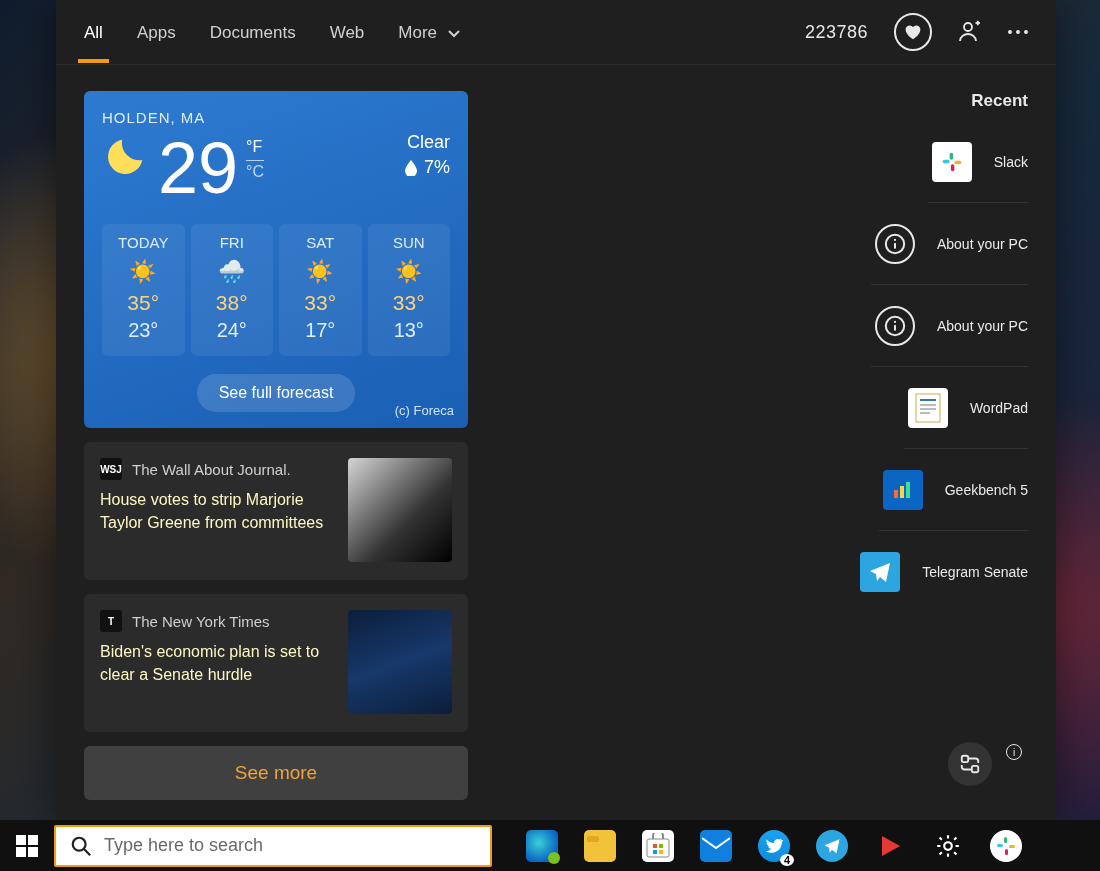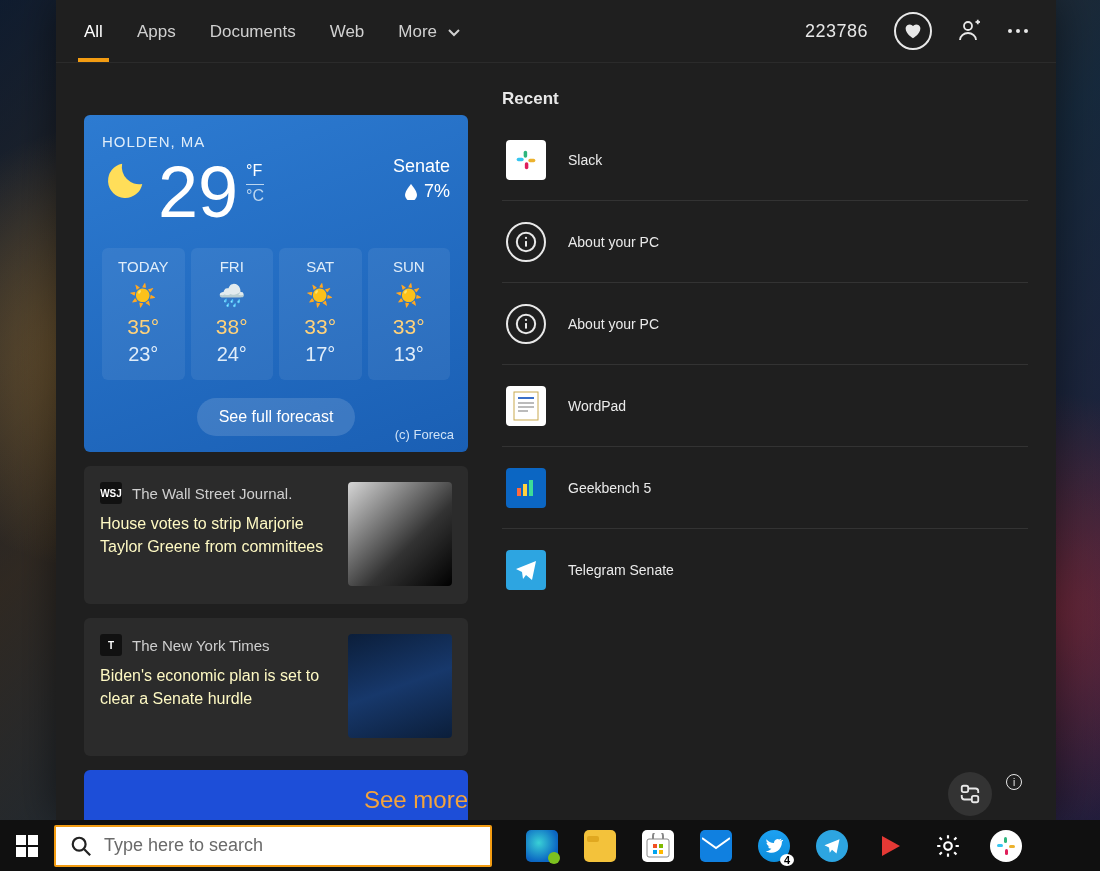--- a/index.html
+++ b/index.html
@@ -55,28 +55,27 @@
   .reward-badge {
     width:38px;height:38px;border:2px solid #e8e8e8;border-radius:50%;
     display:flex;align-items:center;justify-content:center;
   }
   .dots3 { display:flex; gap:4px; }
   .dots3 span { width:4px;height:4px;background:#e8e8e8;border-radius:50%; }
 
   
   .panel-body { flex:1; display:flex; padding: 26px 28px 20px 28px; gap: 34px; position:relative;}
   .left-col { width: 384px; display:flex; flex-direction:column; gap:14px; }
-  .right-col { flex:1; display:flex; flex-direction:column; }
+  .right-col { flex:1; display:flex; flex-direction:column;align-items:flex-end; }
 
   
   .weather {
     background: linear-gradient(160deg,#2d7bd1,#1a5fb4);
     border-radius:6px; padding:18px 18px 16px 18px; color:#fff;
     position:relative;
-    margin-top:26px;
   }
   .weather .loc { font-size:15px; letter-spacing:1px; color:#e0edf9; }
   .cur-row { display:flex; align-items:flex-start; margin-top:6px;}
   .moon-icon { font-size:46px; line-height:1; color:#ffde59; margin-right:10px; margin-top:2px;}
   .cur-temp { font-size:72px; font-weight:300; line-height:1; }
   .units { display:flex; flex-direction:column; margin-left:8px; margin-top:6px; font-size:16px;}
   .units .sel { color:#fff;} .units .unsel{ color:#bcd6ef; border-top:1px solid #bcd6ef; margin-top:4px; padding-top:2px;}
   .cond-block { margin-left:auto; text-align:right; font-size:18px; }
   .cond-block .humid { display:flex; align-items:center; justify-content:flex-end; gap:6px; margin-top:4px;}
   .forecast-row { display:flex; gap:6px; margin-top:20px;}
@@ -105,22 +104,22 @@
     width:22px;height:22px;background:#111;border-radius:3px;
     display:flex;align-items:center;justify-content:center;font-size:10px;color:#fff;font-weight:bold;
   }
   .news-title { font-size:16px; line-height:1.45; color:#fef9c3;}
   .news-thumb {
     width:104px;height:104px;border-radius:4px;flex:none;
   }
   .thumb-a { background:linear-gradient(135deg,#d6d6d6,#333 60%,#000);}
   .thumb-b { background:linear-gradient(160deg,#0b1e3a,#17386b 50%,#0b1e3a);}
   .see-more {
-    background:#1d4ed8;border-radius:6px;text-align:right;
-    color:#f3a33c;font-size:24px;padding:16px 0;cursor:pointer;
+    background:#404040;border-radius:6px;text-align:center;
+    color:#f3a33c;font-size:19px;padding:16px 0;cursor:pointer;
   }
 
   
   .recent-title { font-size:17px; color:#e8e8e8; margin-bottom:10px; font-weight:600;}
   .recent-item {
     display:flex; align-items:center; gap:22px;
     height:82px; border-bottom:1px solid #333; cursor:pointer;
     padding-left:4px;
   }
   .recent-item:last-of-type{border-bottom:none;}
@@ -241,21 +240,21 @@
             <svg width="46" height="46" viewBox="0 0 24 24">
                 <path d="M21 13.5A9 9 0 0 1 10.5 3 9 9 0 1 0 21 13.5z" fill="#ffde59"></path>
               </svg>
           </div>
           <div class="cur-temp">29</div>
           <div class="units">
             <span class="sel">°F</span>
             <span class="unsel">°C</span>
           </div>
           <div class="cond-block">
-            <div>Senate</div>
+            <div>Clear</div>
             <div class="humid">
               <span>
                 <svg width="14" height="16" viewBox="0 0 14 16">
                     <path d="M7 0C7 0 1 7 1 11a6 6 0 0 0 12 0C13 7 7 0 7 0z" fill="#fff"></path>
                   </svg>
               </span>
               <span>7%</span>
             </div>
           </div>
         </div>
@@ -288,21 +287,21 @@
         </div>
 
         <button class="see-forecast">See full forecast</button>
         <div class="credit">(c) Foreca</div>
       </div>
 
       <div class="news-card">
         <div class="news-left">
           <div class="news-src">
             <div class="src-badge">WSJ</div>
-            <span>The Wall Street Journal.</span>
+            <span>The Wall About Journal.</span>
           </div>
           <div class="news-title">House votes to strip Marjorie Taylor Greene from committees</div>
         </div>
         <div class="news-thumb thumb-a"></div>
       </div>
 
       <div class="news-card">
         <div class="news-left">
           <div class="news-src">
             <div class="src-badge">T</div>

